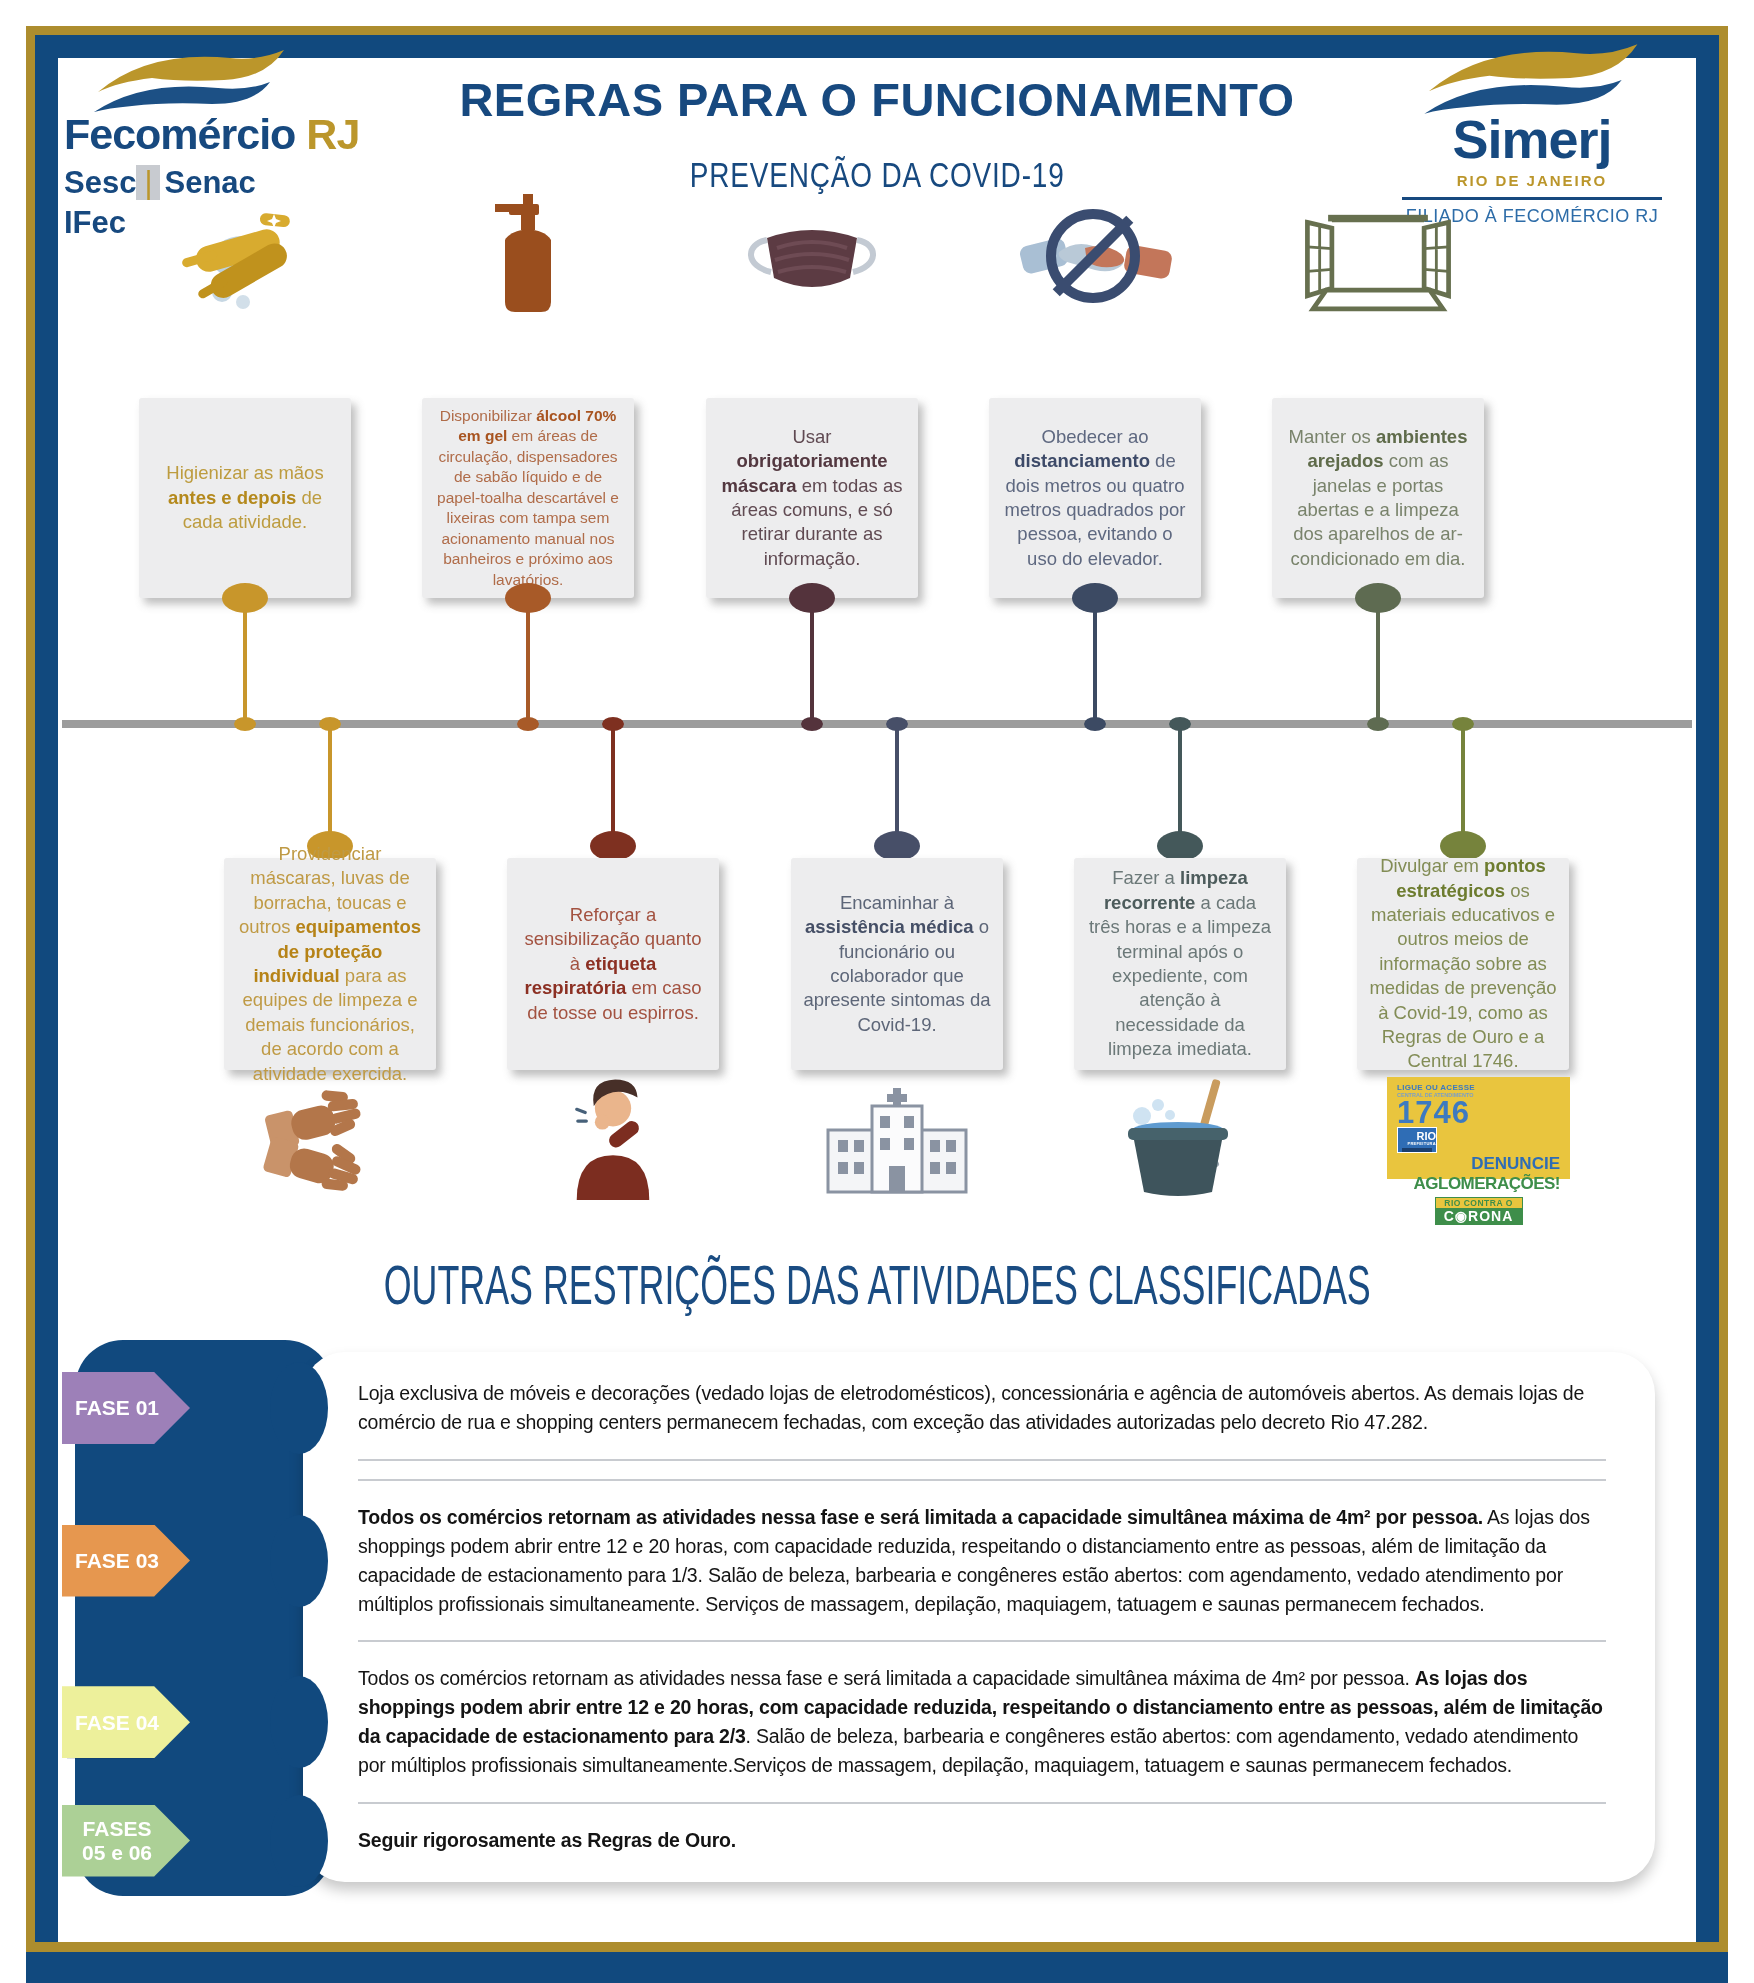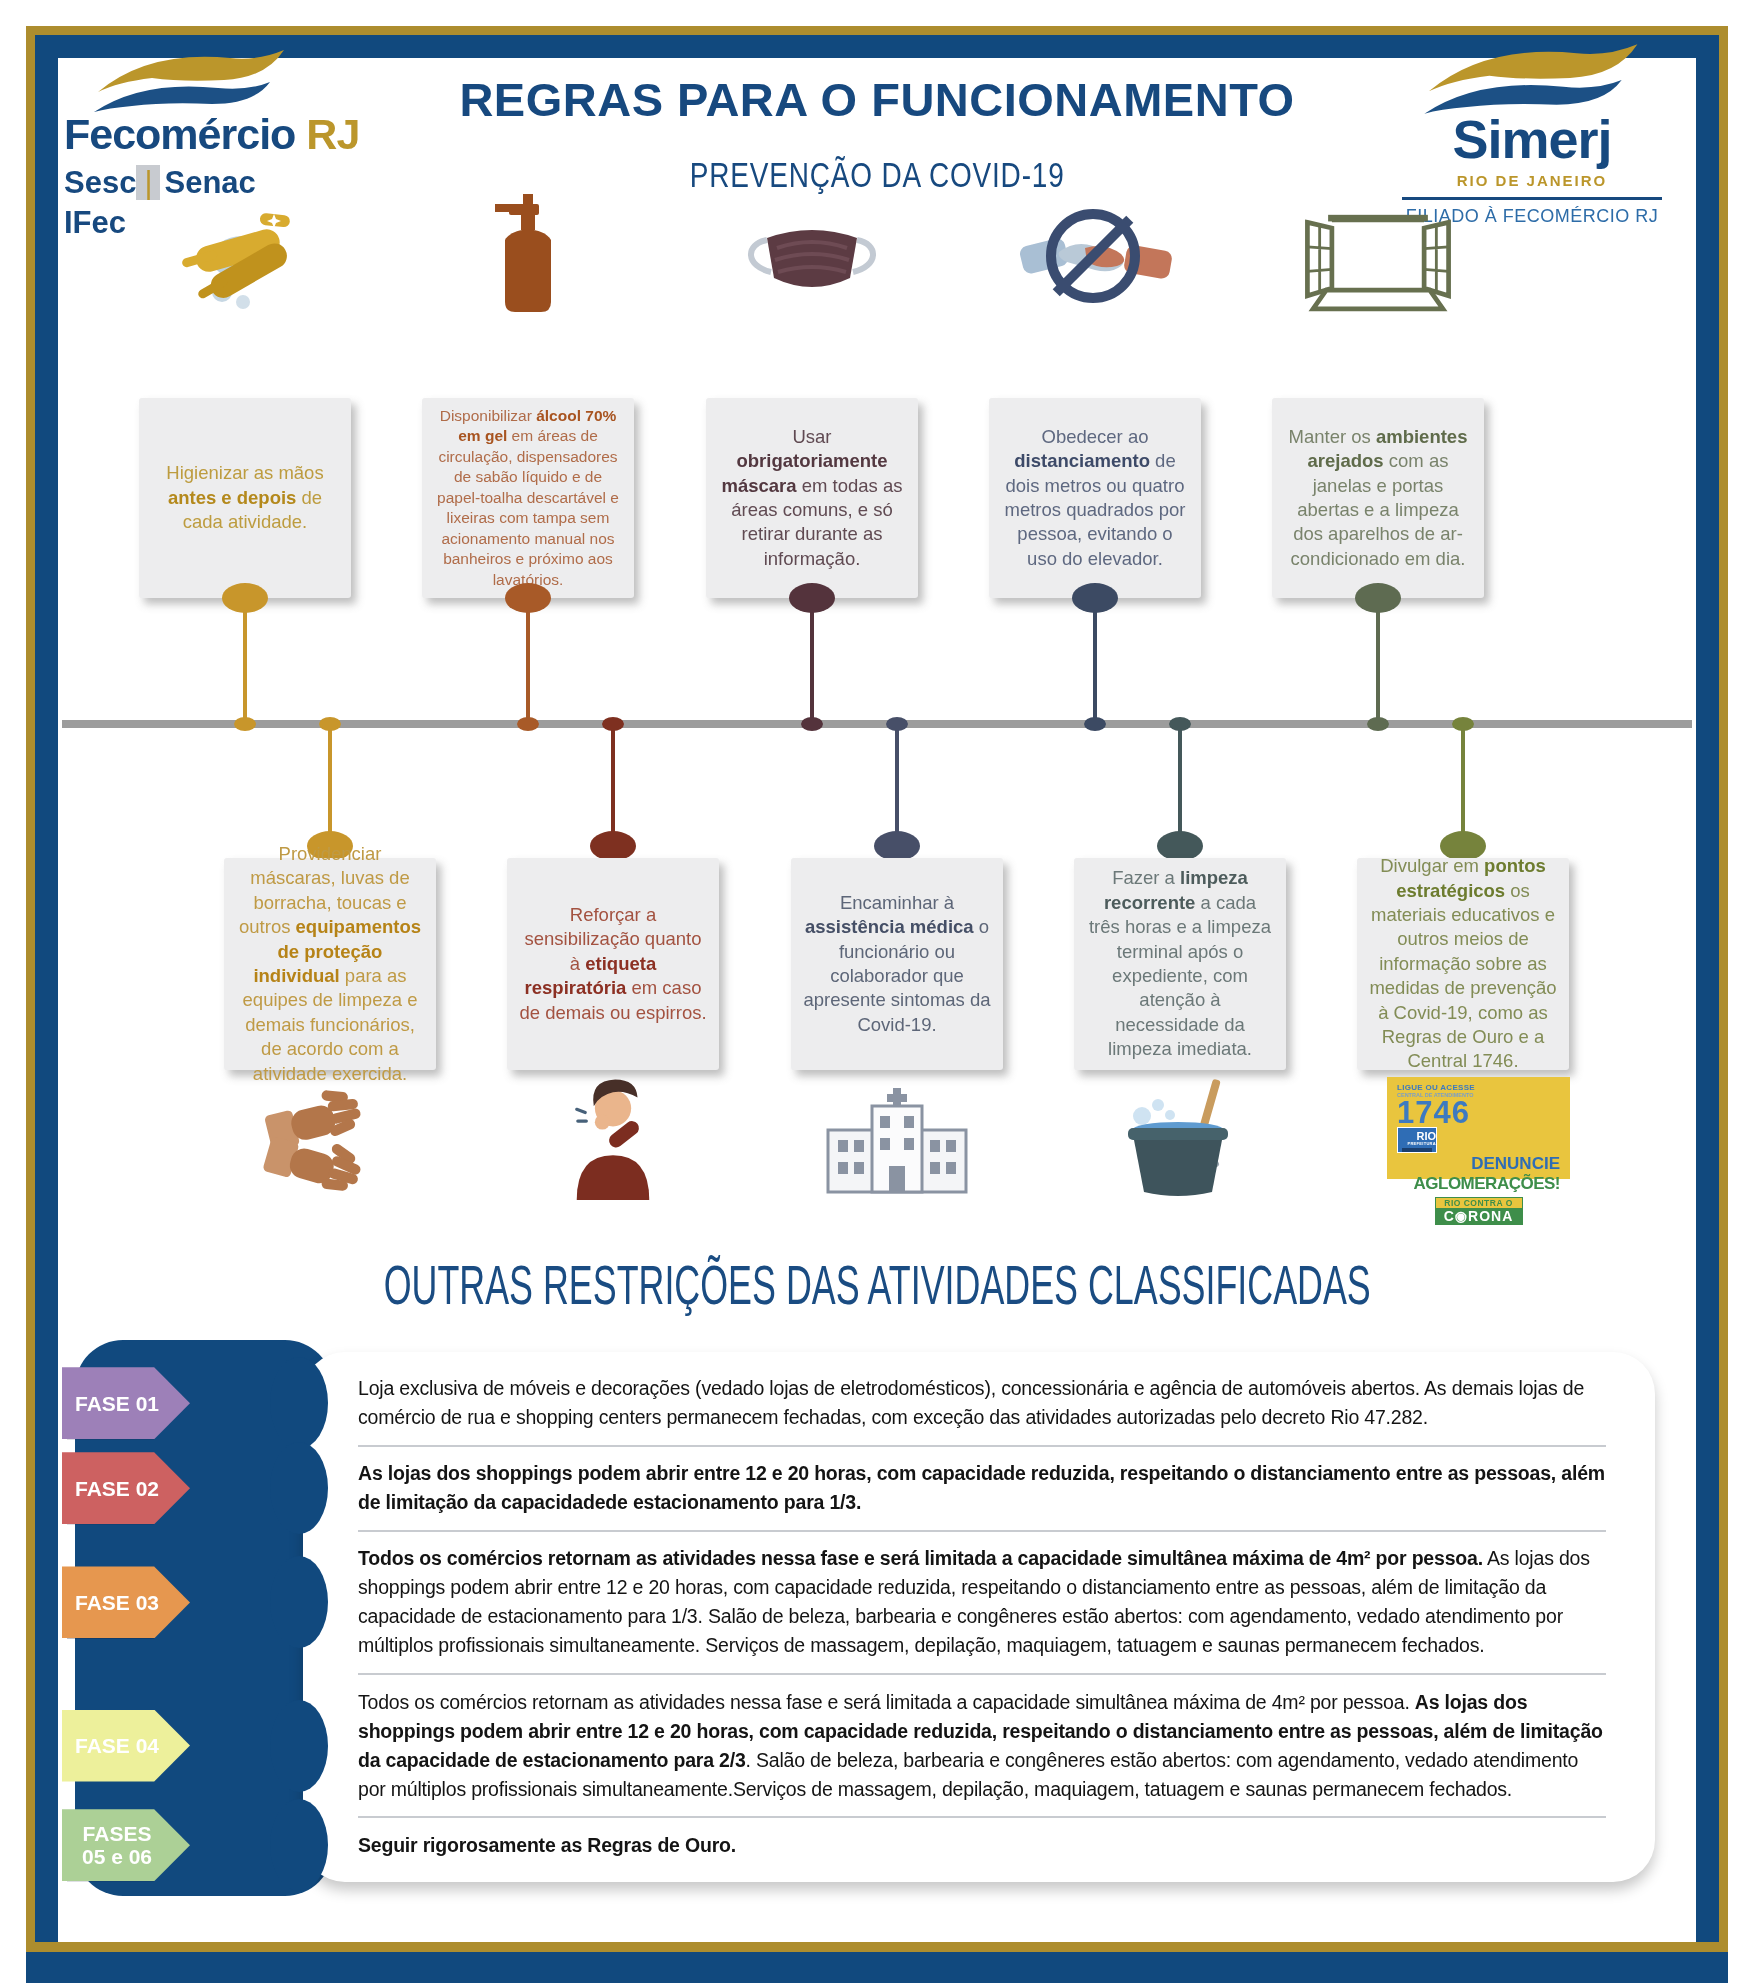--- a/index.html
+++ b/index.html
@@ -217,21 +217,21 @@
   <div class="connector up" style="left: 328px; --c: #c8962b;"></div>
   <div class="connector up" style="left: 611px; --c: #7e3020;"></div>
   <div class="connector up" style="left: 895px; --c: #474f68;"></div>
   <div class="connector up" style="left: 1178px; --c: #44585a;"></div>
   <div class="connector up" style="left: 1461px; --c: #76833c;"></div>
 
   <div class="card bot b1" style="left:224px;">
     <p><span>Providenciar máscaras, luvas de borracha, toucas e outros </span><b>equipamentos de proteção individual</b><span> para as equipes de limpeza e demais funcionários, de acordo com a atividade exercida.</span></p>
   </div>
   <div class="card bot b2" style="left:507px;">
-    <p><span>Reforçar a sensibilização quanto à </span><b>etiqueta respiratória</b><span> em caso de demais ou espirros.</span></p>
+    <p><span>Reforçar a sensibilização quanto à </span><b>etiqueta respiratória</b><span> em caso de tosse ou espirros.</span></p>
   </div>
   <div class="card bot b3" style="left:791px;">
     <p><span>Encaminhar à </span><b>assistência médica</b><span> o funcionário ou colaborador que apresente sintomas da Covid-19.</span></p>
   </div>
   <div class="card bot b4" style="left:1074px;">
     <p><span>Fazer a </span><b>limpeza recorrente</b><span> a cada três horas e a limpeza terminal após o expediente, com atenção à necessidade da limpeza imediata.</span></p>
   </div>
   <div class="card bot b5" style="left:1357px;">
     <p><span>Divulgar em </span><b>pontos estratégicos</b><span> os materiais educativos e outros meios de informação sobre as medidas de prevenção à Covid-19, como as Regras de Ouro e a Central 1746.</span></p>
   </div>
@@ -333,27 +333,20 @@
 
       <div class="phase-row">
         <span class="bump"></span>
         <div class="phase-label" style="--c: #9d80b8;">
             <div>FASE 01</div>
           </div>
         <p class="phase-text"><span>Loja exclusiva de móveis e decorações (vedado lojas de eletrodomésticos), concessionária e agência de automóveis abertos. As demais lojas de comércio de rua e shopping centers permanecem fechadas, com exceção das atividades autorizadas pelo decreto Rio 47.282.</span></p>
       </div>
       <div class="sep"></div>
 
-      <div class="phase-row">
-        <span class="bump"></span>
-        <div class="phase-label" style="--c: #cd6161;">
-            <div>FASE 02</div>
-          </div>
-        <p class="phase-text"><b>As lojas dos shoppings podem abrir entre 12 e 20 horas, com capacidade reduzida, respeitando o distanciamento entre as pessoas, além de limitação da capacidadede estacionamento para 1/3.</b></p>
-      </div>
       <div class="sep"></div>
 
       <div class="phase-row">
         <span class="bump"></span>
         <div class="phase-label" style="--c: #e6974f;">
             <div>FASE 03</div>
           </div>
         <p class="phase-text"><b>Todos os comércios retornam as atividades nessa fase e será limitada a capacidade simultânea máxima de 4m² por pessoa.</b><span> As lojas dos shoppings podem abrir entre 12 e 20 horas, com capacidade reduzida, respeitando o distanciamento entre as pessoas, além de limitação da capacidade de estacionamento para 1/3.  Salão de beleza, barbearia e congêneres estão abertos: com agendamento, vedado atendimento por múltiplos profissionais simultaneamente. Serviços de massagem, depilação, maquiagem, tatuagem e saunas permanecem fechados.</span></p>
       </div>
       <div class="sep"></div>

